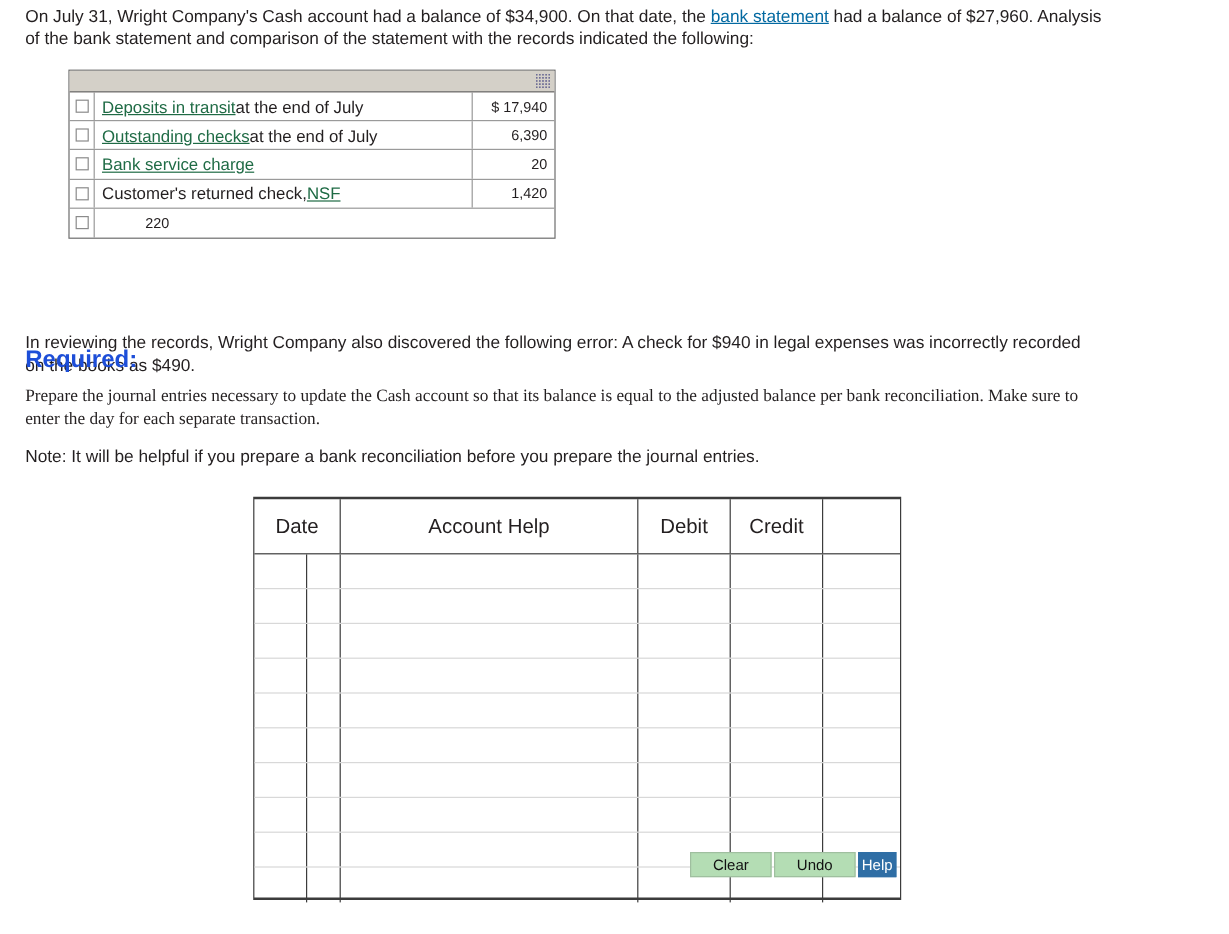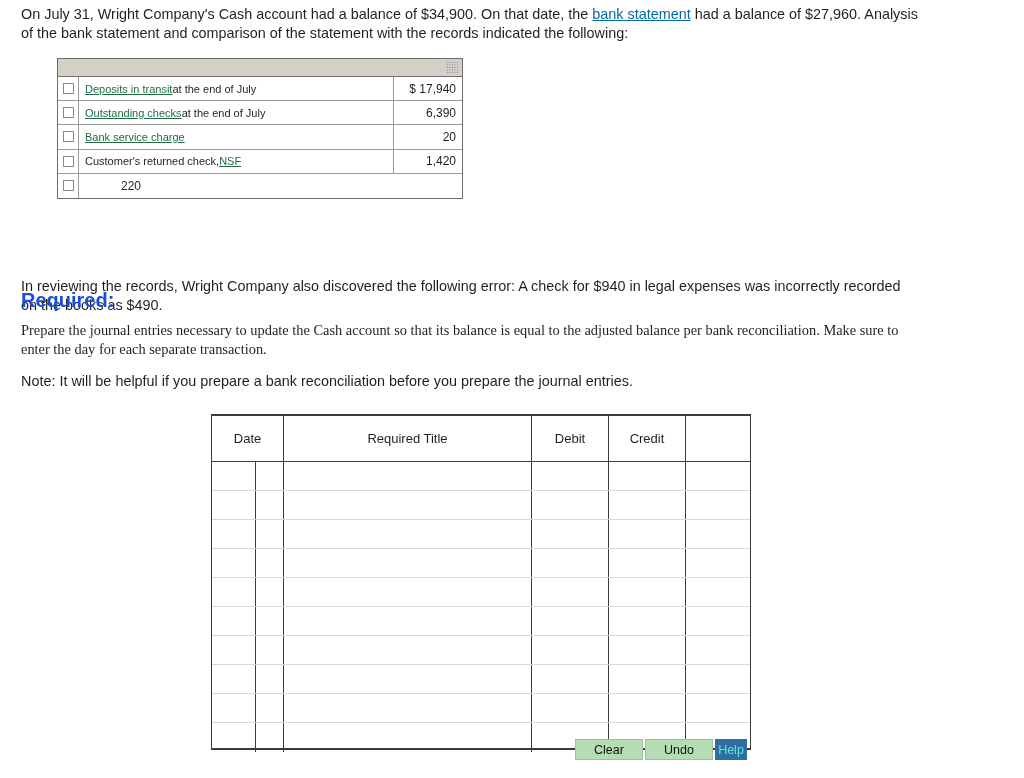--- a/index.html
+++ b/index.html
@@ -88,21 +88,21 @@
     height: 11px;
     border: 1px solid #8b8b8b;
     background: #ffffff;
     box-sizing: border-box;
   }
   .recon-label-cell {
     flex: 1 1 auto;
     display: flex;
     align-items: center;
     padding-left: 6px;
-    font-size: 11px;
+    font-size: 14px;
     color: #231f20;
     border-right: 1px solid #9a9a9a;
     box-sizing: border-box;
     white-space: nowrap;
   }
   .recon-amount-cell {
     width: 68px;
     flex: 0 0 68px;
     display: flex;
     align-items: center;
@@ -139,21 +139,21 @@
   #journal-header-row {
     display: flex;
     height: 46px;
     border-bottom: 1.5px solid #3c3c3c;
     box-sizing: border-box;
   }
   .jh-cell {
     display: flex;
     align-items: center;
     justify-content: center;
-    font-size: 13px;
+    font-size: 17px;
     color: #231f20;
     border-right: 1px solid #3c3c3c;
     box-sizing: border-box;
   }
   .jh-cell.last { border-right: none; }
   .col-date   { width: 72px;  flex: 0 0 72px; }
   .col-title  { width: 248px; flex: 0 0 248px; }
   .col-debit  { width: 77px;  flex: 0 0 77px; }
   .col-credit { width: 77px;  flex: 0 0 77px; }
   .col-tools  { width: 64px;  flex: 0 0 64px; }
@@ -174,41 +174,41 @@
     position: relative;
   }
   .jc.last { border-right: none; }
   .col-date-a { width: 44px; flex: 0 0 44px; }
   .col-date-b { width: 28px; flex: 0 0 28px; }
 
   
   #action-buttons {
     position: absolute;
     left: 575px;
-    top: 739px;
+    top: 710px;
     display: flex;
     height: 21px;
   }
   .action-btn {
     height: 21px;
     font-size: 12.5px;
     line-height: 21px;
     text-align: center;
     box-sizing: border-box;
     border: 1px solid #9fbf9f;
   }
   .action-btn.green {
     background: #b4ddb4;
     color: #111111;
     width: 68px;
     margin-right: 2px;
   }
   .action-btn.blue {
     background: #2f6ea5;
-    color: #5eead4;
+    color: #ffffff;
     width: 32px;
     border-color: #2f6ea5;
   }
 </style>
 </head>
 <body>
 
 <div class="para" id="intro-paragraph">
   <span>On July 31, Wright Company's Cash account had a balance of $34,900. On that date, the </span><a class="inline-link" href="#">bank statement</a><span> had a balance of $27,960. Analysis of the bank statement and comparison of the statement with the records indicated the following:</span>
 </div>
@@ -275,21 +275,21 @@
 <div class="para" id="error-paragraph">In reviewing the records, Wright Company also discovered the following error: A check for $940 in legal expenses was incorrectly recorded on the books as $490.</div>
 <div id="required-heading">Required:</div>
 <div class="para" id="task-paragraph">Prepare the journal entries necessary to update the Cash account so that its balance is equal to the adjusted balance per bank reconciliation. Make sure to enter the day for each separate transaction.</div>
 <div class="para" id="note-paragraph">Note: It will be helpful if you prepare a bank reconciliation before you prepare the journal entries.</div>
 
 <div id="journal-worksheet">
   <div id="journal-table-frame">
 
     <div id="journal-header-row">
       <div class="jh-cell col-date">Date</div>
-      <div class="jh-cell col-title">Required Title</div>
+      <div class="jh-cell col-title">Account Help</div>
       <div class="jh-cell col-debit">Debit</div>
       <div class="jh-cell col-credit">Credit</div>
       <div class="jh-cell col-tools last"></div>
     </div>
 
     <div id="journal-body">
         <div class="journal-row">
           <div class="jc col-date-a"></div>
           <div class="jc col-date-b"></div>
           <div class="jc col-title"></div>

